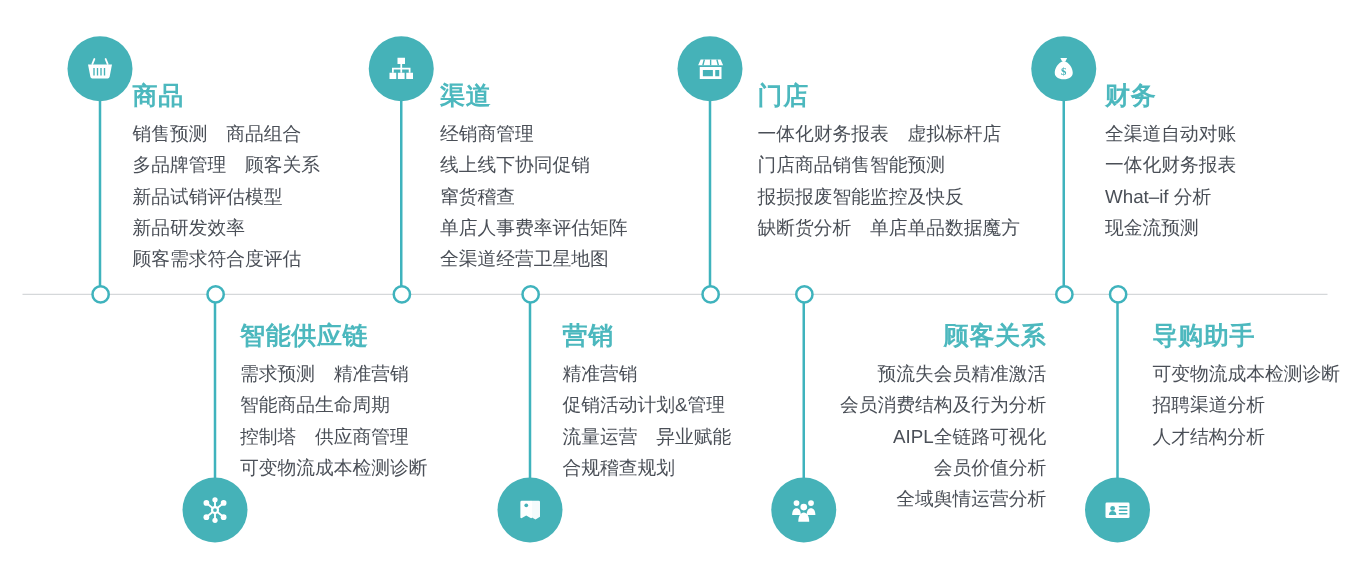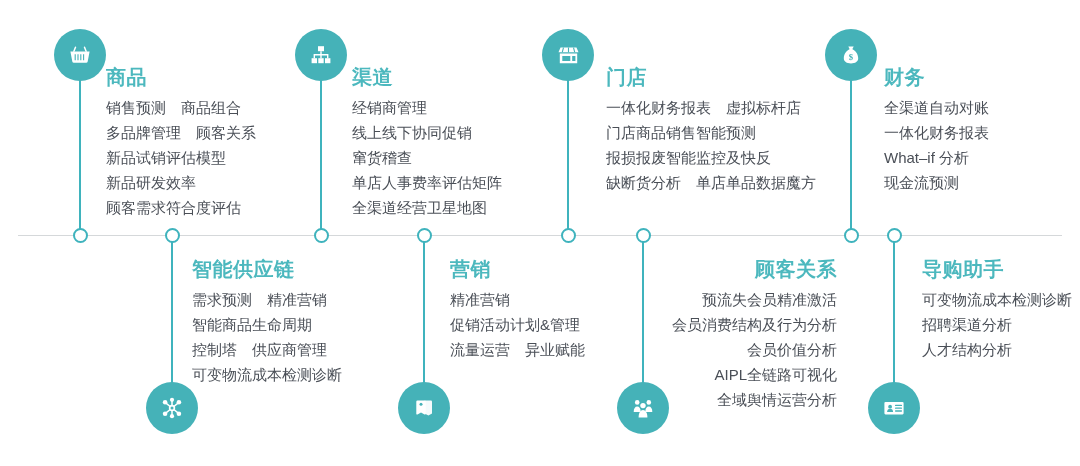--- a/index.html
+++ b/index.html
@@ -181,42 +181,43 @@
       <path d="M6.4 5.6 h7.2 a1.1 1.1 0 0 1 1.1 1.1 v12 a0.8 0.8 0 0 1 -1.2 0.7 l-3.5 -2 -3.5 2 a0.8 0.8 0 0 1 -1.2 -0.7 v-12 a1.1 1.1 0 0 1 1.1 -1.1 z" fill="#fff"></path>
       <circle cx="10" cy="9.2" r="1.5" fill="#45b2b8"></circle>
     </svg>
   </div>
   <div class="block" style="left:450px;top:258px;">
     <h3>营销</h3>
     <ul>
       <li><span>精准营销</span></li>
       <li><span>促销活动计划&amp;管理</span></li>
       <li><span>流量运营</span><span class="gap"></span><span>异业赋能</span></li>
+      <li><span>合规稽查规划</span></li>
     </ul>
   </div>
 
   <div class="stem" style="left:642px;top:236px;height:152px;"></div>
   <div class="marker" style="left:636px;top:228px;"></div>
   <div class="disc" style="left:617px;top:382px;">
     <svg width="26" height="26" viewBox="0 0 26 26" aria-hidden="true">
       <circle cx="7.2" cy="7.4" r="2.3" fill="#fff"></circle>
       <path d="M3.7 17 c0 -3.4 1.4 -5.4 3.5 -5.4 c2.1 0 3.5 2 3.5 5.4 z" fill="#fff"></path>
       <circle cx="18.8" cy="7.4" r="2.3" fill="#fff"></circle>
       <path d="M15.3 17 c0 -3.4 1.4 -5.4 3.5 -5.4 c2.1 0 3.5 2 3.5 5.4 z" fill="#fff"></path>
       <circle cx="13" cy="10.6" r="2.7" fill="#fff"></circle>
       <path d="M8.6 22.4 c0 -4.6 1.9 -7.4 4.4 -7.4 c2.5 0 4.4 2.8 4.4 7.4 z" fill="#fff"></path>
     </svg>
   </div>
   <div class="block" style="left:672px;top:258px;text-align:right;">
     <h3>顾客关系</h3>
     <ul>
       <li><span>预流失会员精准激活</span></li>
       <li><span>会员消费结构及行为分析</span></li>
+      <li><span>AIPL全链路可视化</span></li>
       <li><span>会员价值分析</span></li>
-      <li><span>AIPL全链路可视化</span></li>
       <li><span>全域舆情运营分析</span></li>
     </ul>
   </div>
 
   <div class="stem" style="left:893px;top:236px;height:152px;"></div>
   <div class="marker" style="left:887px;top:228px;"></div>
   <div class="disc" style="left:868px;top:382px;">
     <svg width="26" height="26" viewBox="0 0 26 26" aria-hidden="true">
       <rect x="3.4" y="7" width="19.2" height="12.4" rx="1.1" fill="#fff"></rect>
       <circle cx="9.1" cy="11.7" r="1.9" fill="#45b2b8"></circle>

